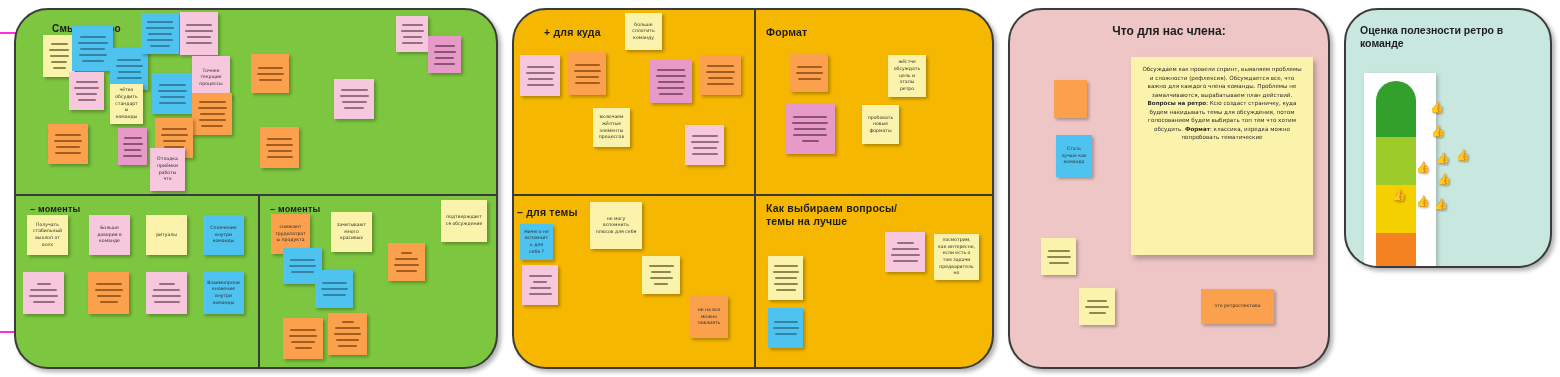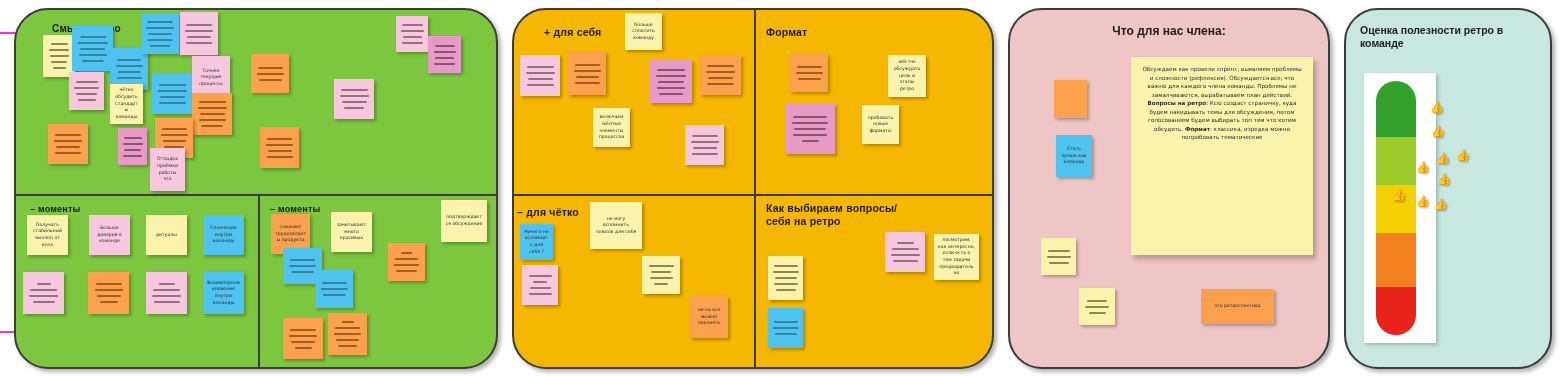--- a/index.html
+++ b/index.html
@@ -132,37 +132,37 @@
 
     <div class="quad-title" style="left:36px; top:13px; font-size:10px;">Смысл ретро</div>
     <div class="quad-title" style="left:14px; top:194px; font-size:9px;">– моменты</div>
     <div class="quad-title" style="left:254px; top:194px; font-size:9px;">– моменты</div>
   </div>
 
   <div class="board orange" style="left:512px; top:8px; width:482px; height:361px;">
     <div class="divider-h" style="top:184px;"></div>
     <div class="divider-v" style="left:240px; top:0; bottom:0;"></div>
 
-    <div class="quad-title" style="left:30px; top:16px; font-size:10.5px;">+ для себя</div>
+    <div class="quad-title" style="left:30px; top:16px; font-size:10.5px;">+ для куда</div>
     <div class="quad-title" style="left:252px; top:16px; font-size:10.5px;">Формат</div>
-    <div class="quad-title" style="left:3px; top:196px; font-size:10.5px;">– для чётко</div>
-    <div class="quad-title" style="left:252px; top:192px; font-size:10.5px; width:132px;">Как выбираем вопросы/себя на ретро</div>
+    <div class="quad-title" style="left:3px; top:196px; font-size:10.5px;">– для темы</div>
+    <div class="quad-title" style="left:252px; top:192px; font-size:10.5px; width:132px;">Как выбираем вопросы/темы на лучше</div>
   </div>
 
   <div class="board pink" style="left:1008px; top:8px; width:322px; height:361px;">
     <div class="board-title" style="left:0; right:0; top:14px; text-align:center; font-size:12px;">Что для нас члена:</div>
   </div>
 
   <div class="bigcard" style="left:1131px; top:57px; width:182px; height:198px;">
     <span>Обсуждаем как провели спринт, выявляем проблемы и сложности (рефлексия). Обсуждается все, что важно для каждого члена команды. Проблемы не замалчиваются, вырабатываем план действий.</span>
     <b>Вопросы на ретро</b><span>: Ксю создаст страничку, куда будем накидывать темы для обсуждения, потом голосованием будем выбирать топ тем что хотим обсудить.</span>
     <b>Формат</b><span>: классика, изредка можно попробовать тематические</span>
   </div>
 
-  <div class="board mint" style="left:1344px; top:8px; width:208px; height:361px;">
+  <div class="board mint" style="left:1344px; top:8px; width:208px; height:260px;">
     <div class="board-title" style="left:14px; top:14px; width:176px; font-size:10.5px;">Оценка полезности ретро в команде</div>
 
     <div class="thermo-plate" style="left:18px; top:63px; width:72px; height:270px;"></div>
     <div class="thermo-tube" style="left:30px; top:71px; width:40px; height:254px;">
         <div class="thermo-band" style="background: rgb(51, 160, 44); height: 22%;"></div>
         <div class="thermo-band" style="background: rgb(156, 203, 42); height: 19%;"></div>
         <div class="thermo-band" style="background: rgb(245, 208, 0); height: 19%;"></div>
         <div class="thermo-band" style="background: rgb(245, 130, 32); height: 21%;"></div>
         <div class="thermo-band" style="background: rgb(232, 35, 26); height: 19%;"></div>
       </div>

